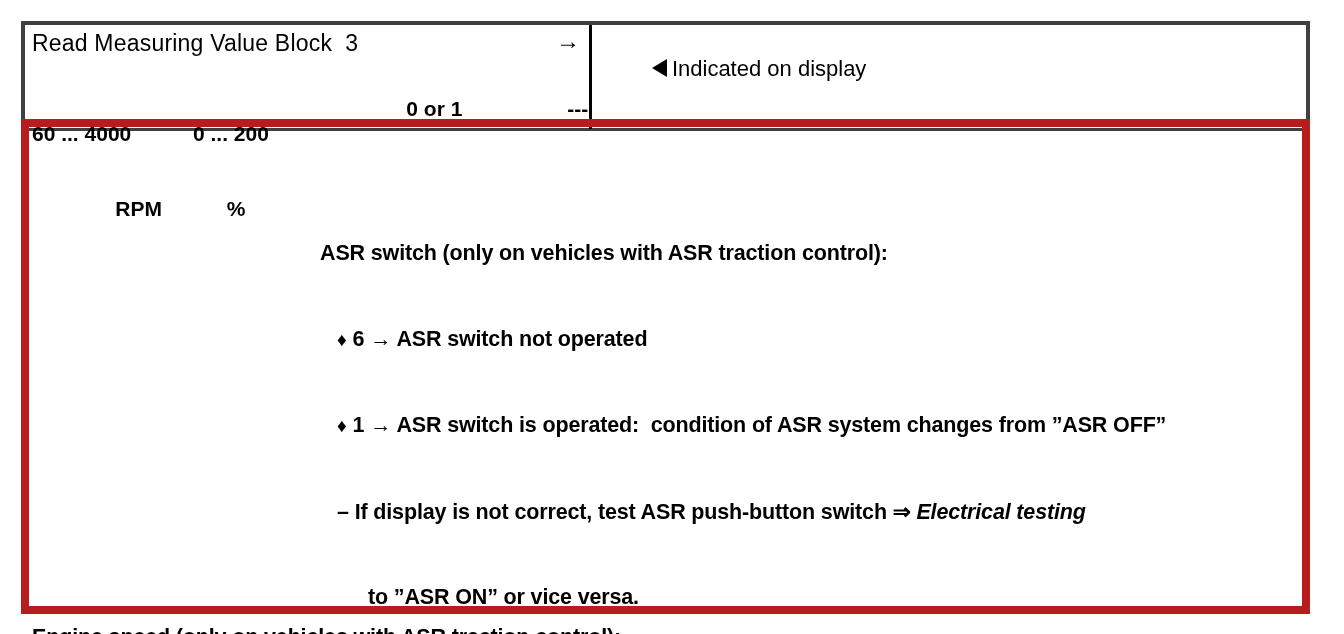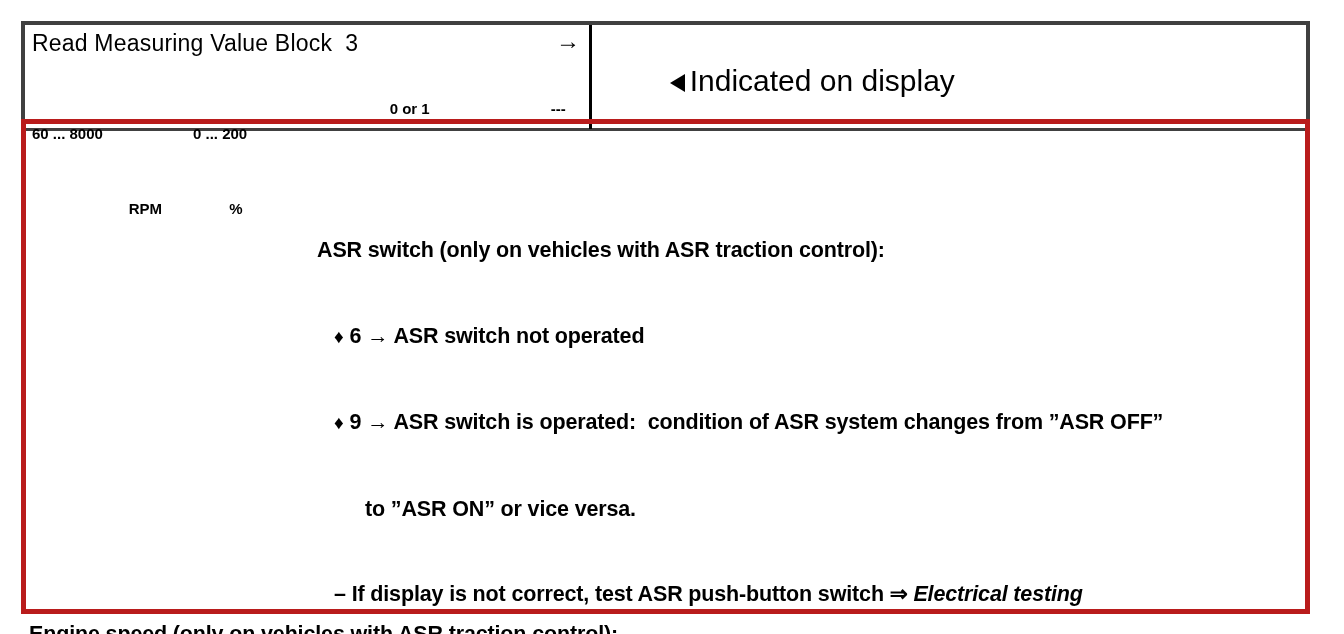--- a/index.html
+++ b/index.html
@@ -72,21 +72,21 @@
   .mvb-values {
     position: absolute;
     left: 0;
     top: 46px;
     width: 100%;
     height: 60px;
   }
   .mvb-col {
     position: absolute;
     top: 0;
-    font-size: 15px;
+    font-size: 21px;
     font-weight: 700;
     line-height: 25px;
     white-space: pre;
   }
   .mvb-col .unit {
     display: block;
     text-align: center;
     font-weight: 700;
   }
   .mvb-c0 { left: 7px;  width: 130px; }
@@ -95,21 +95,21 @@
   .mvb-c1 { left: 168px; width: 110px; }
   .mvb-c1 .rng { display:block; text-align:left; }
   .mvb-c1 .unit { text-align: center; padding-right: 24px; }
   .mvb-c2 { left: 323px; }
   .mvb-c3 { left: 484px; }
 
   .ind-display {
     position: absolute;
     left: 8px;
     top: 5px;
-    font-size: 30px;
+    font-size: 22px;
     font-weight: 400;
     white-space: pre;
   }
   .tri-left {
     display: inline-block;
     width: 0; height: 0;
     border-top: 9px solid transparent;
     border-bottom: 9px solid transparent;
     border-right: 15px solid #000;
     vertical-align: -1px;
@@ -117,21 +117,21 @@
   }
 
   
   .body-block {
     position: absolute;
     left: 0;
     top: 110px;
     width: 1289px;
     height: 495px;
     box-sizing: border-box;
-    border: 5px solid #b91c1c;
+    border: 8px solid #b91c1c;
   }
 
   .btext {
     position: absolute;
     font-weight: 700;
     font-size: 21.5px;
     line-height: 28.5px;
     white-space: pre;
     font-stretch: condensed;
     letter-spacing: -0.15px;
@@ -162,21 +162,21 @@
 
   <div class="header-block">
 
     <div class="header-left">
       <div class="mvb-title">Read Measuring Value Block  3</div>
 
       <div class="mvb-arrow">→</div>
 
       <div class="mvb-values">
         <div class="mvb-col mvb-c0">
-          <span class="rng">60 ... 8000</span>
+          <span class="rng">60 ... 4000</span>
           <span class="unit">RPM</span>
         </div>
         <div class="mvb-col mvb-c1">
           <span class="rng">0 ... 200</span>
           <span class="unit">%</span>
         </div>
         <div class="mvb-col mvb-c2">
           <span class="rng">0 or 1</span>
         </div>
         <div class="mvb-col mvb-c3">
@@ -190,23 +190,23 @@
         <span class="tri-left"></span><span>Indicated on display</span>
       </div>
     </div>
   </div>
 
   <div class="body-block">
 
     <div class="btext sec-asr">
       <span class="ln">ASR switch (only on vehicles with ASR traction control):</span>
       <span class="ln ind-b"><span class="bullet">♦</span> <span>6 → ASR switch not operated</span></span>
-      <span class="ln ind-b"><span class="bullet">♦</span> <span>9 → ASR switch is operated:  condition of ASR system changes from ”ASR OFF”</span></span>
+      <span class="ln ind-b"><span class="bullet">♦</span> <span>1 → ASR switch is operated:  condition of ASR system changes from ”ASR OFF”</span></span>
+      <span class="ln ind-b"><span>–</span> <span>If display is not correct, test ASR push-button switch ⇒ </span><span class="it">Electrical testing</span></span>
       <span class="ln ind-c"><span>to ”ASR ON” or vice versa.</span></span>
-      <span class="ln ind-b"><span>–</span> <span>If display is not correct, test ASR push-button switch ⇒ </span><span class="it">Electrical testing</span></span>
       
     </div>
 
     <div class="btext sec-torque">
       
       
     </div>
 
     <div class="btext sec-speed">
       <span class="ln">Engine speed (only on vehicles with ASR traction control):</span>

